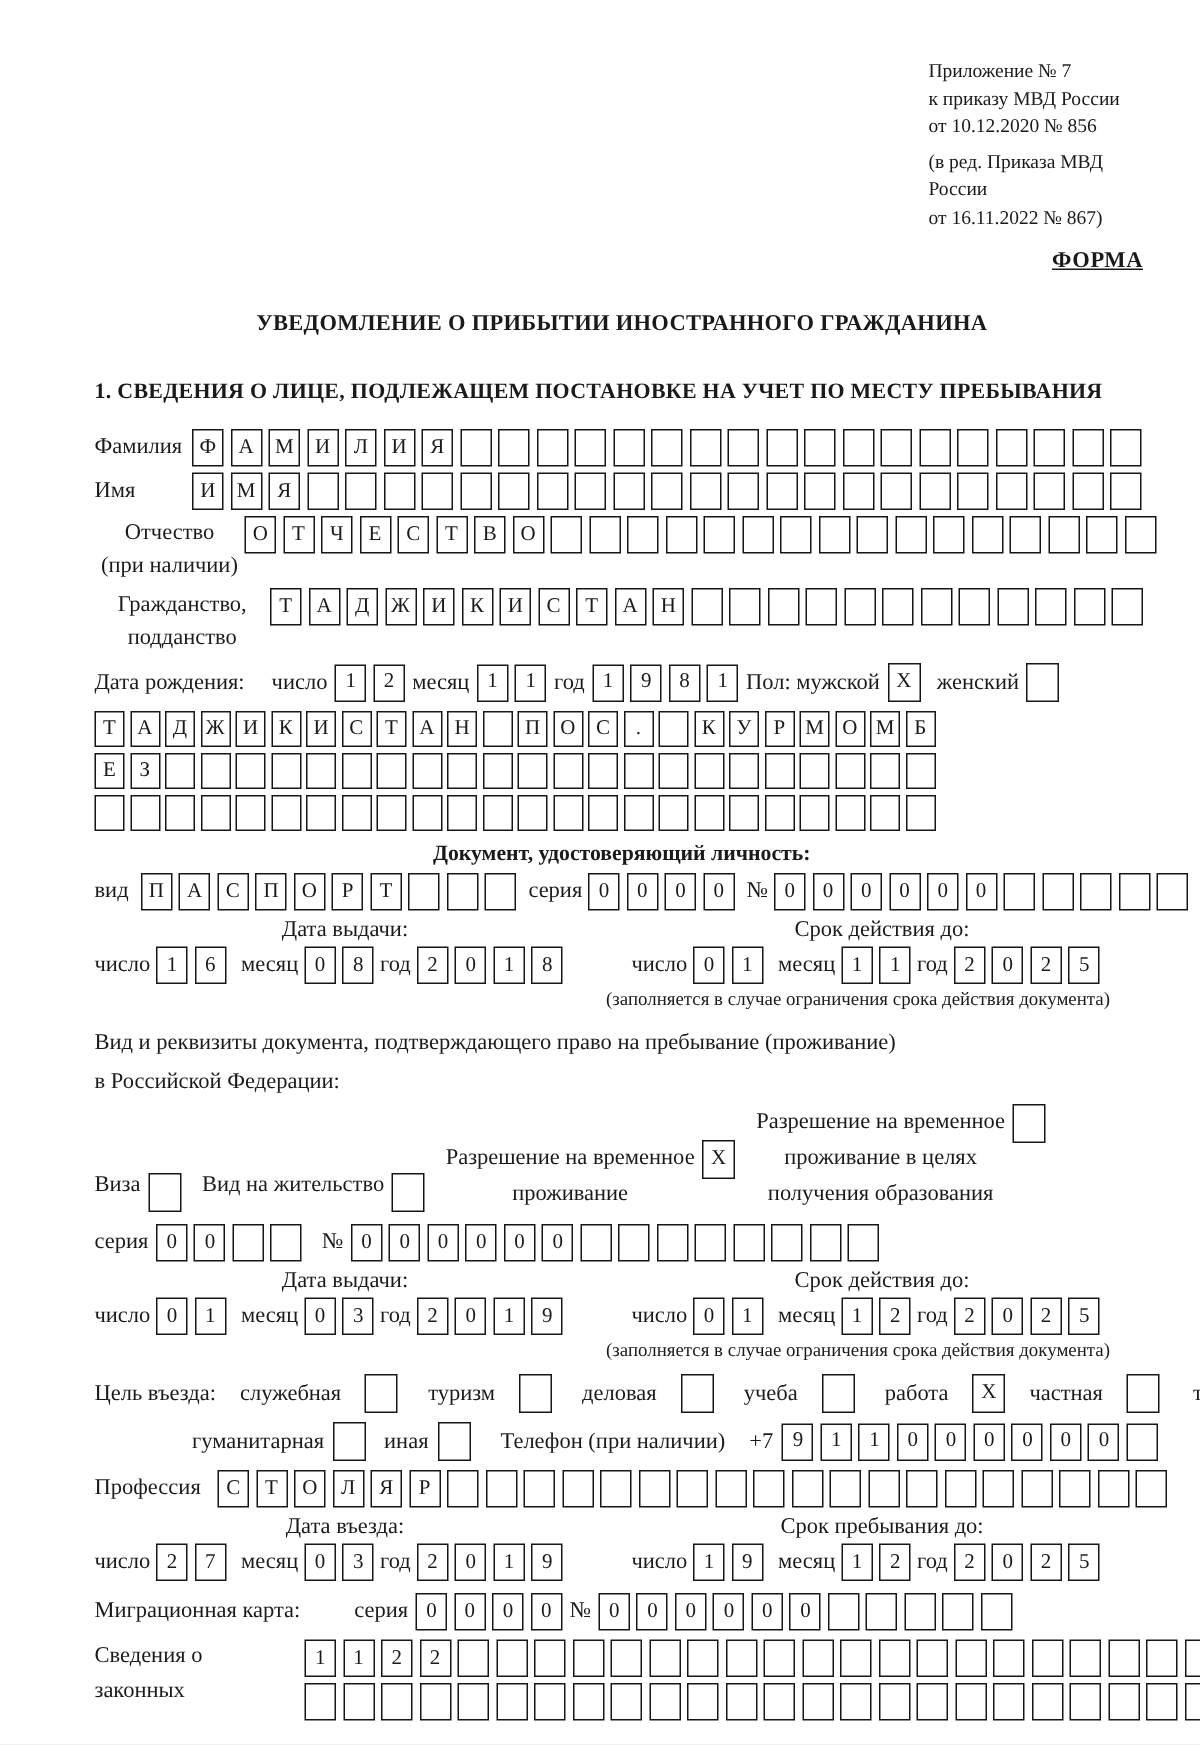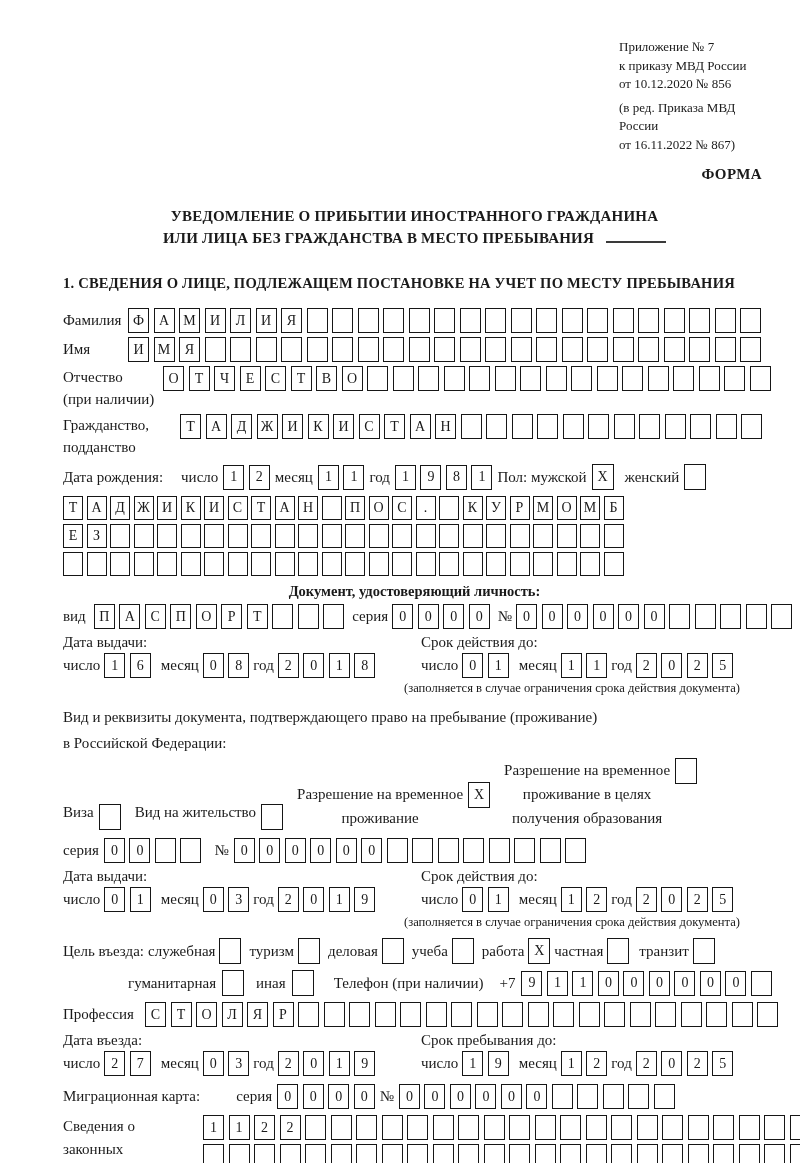--- a/index.html
+++ b/index.html
@@ -4,45 +4,45 @@
 <style>
   html,body{margin:0;padding:0;background:#e8e8e8;}
   .page{
     width:800px;height:1163px;background:#ffffff;color:#1a1a1a;
     font-family:"Liberation Serif","DejaVu Serif",serif;
     position:relative;box-sizing:border-box;
     padding:38px 34px 0 63px;overflow:hidden;
   }
   .annex{margin-left:556px;font-size:13px;line-height:18.5px;}
   .annex .ed{margin-top:5px;}
-  .forma{text-align:right;font-weight:bold;font-size:15px;margin-top:12px;padding-right:4px;letter-spacing:.4px;}
+  .forma{text-align:right;font-weight:bold;font-size:15px;margin-top:12px;padding-right:4px;letter-spacing:.4px;text-decoration:underline;}
   .title{text-align:center;font-weight:bold;font-size:15px;line-height:22px;margin-top:22px;letter-spacing:.2px;}
   .uline{display:inline-block;width:60px;border-bottom:2px solid #3a3a3a;margin-left:12px;vertical-align:baseline;}
   .sec-heading{font-weight:bold;font-size:14.6px;margin-top:26px;letter-spacing:.2px;white-space:nowrap;}
   .body{font-size:15px;margin-top:16px;}
   .frow{display:flex;align-items:center;margin-top:4px;white-space:nowrap;}
-  .frow.top{align-items:flex-start;}
+  .frow.top{align-items:flex-start;text-align:center;}
   .lab{flex:none;}
   .w65{width:65px;} .w100{width:100px;} .w117{width:117px;} .w140{width:140px;}
   .two{line-height:22px;}
   .cells{display:inline-flex;gap:4.5px;flex:none;}
   .cell{
     box-sizing:border-box;width:21px;height:25px;border:1.6px solid #161616;
     display:flex;align-items:center;justify-content:center;
     font-size:14px;background:#fff;flex:none;
   }
   .cells.sm{gap:3.5px;} .cells.sm .cell{width:20px;height:24px;}
   .cells.cb .cell{width:22px;height:26px;}
   .gap{display:flex;gap:5px;white-space:nowrap;}
   .dlab{flex:none;}
   .stack div{line-height:23px;}
   .stackcells{display:flex;flex-direction:column;gap:4px;}
   .center-b{text-align:center;font-weight:bold;font-size:14.5px;margin-top:7px;}
   .dhead{display:flex;margin-top:5px;}
-  .dh{width:334px;text-align:left;flex:none;}
+  .dh{width:334px;text-align:center;flex:none;}
   .dh + .dh{margin-left:24px;}
   .drow{display:flex;align-items:center;margin-top:2px;}
   .dgroup{display:flex;align-items:center;gap:4px;width:334px;flex:none;white-space:nowrap;}
   .dgroup + .dgroup{margin-left:24px;}
   .note{text-align:right;font-size:12.6px;margin-top:3px;padding-right:26px;}
   .para{margin-top:8px;line-height:26px;}
   .visarow{display:flex;align-items:flex-end;margin-top:2px;gap:14px;white-space:nowrap;}
   .vpair{display:flex;align-items:flex-start;gap:5px;}
   .vmulti{text-align:center;line-height:24px;}
   .reps{display:flex;align-items:flex-start;margin-top:6px;}
@@ -61,23 +61,20 @@
     <div class="ed">
       <div>(в ред. Приказа МВД России</div>
       <div>от 16.11.2022 № 867)</div>
     </div>
   </div>
 
   <div class="forma">ФОРМА</div>
 
   <div class="title">
     <div>УВЕДОМЛЕНИЕ О ПРИБЫТИИ ИНОСТРАННОГО ГРАЖДАНИНА</div>
-    <div>
-      <span>ИЛИ ЛИЦА БЕЗ ГРАЖДАНСТВА В МЕСТО ПРЕБЫВАНИЯ</span><span class="uline"></span>
-    </div>
   </div>
 
   <div class="sec-heading">1. СВЕДЕНИЯ О ЛИЦЕ, ПОДЛЕЖАЩЕМ ПОСТАНОВКЕ НА УЧЕТ ПО МЕСТУ ПРЕБЫВАНИЯ</div>
 
   <div class="body">
 
     <div class="frow">
       <span class="lab w65">Фамилия</span>
       <span class="cells">
           <span class="cell">Ф</span>
@@ -511,21 +508,21 @@
         <span class="cells">
             <span class="cell">2</span>
             <span class="cell">0</span>
             <span class="cell">2</span>
             <span class="cell">5</span>
           </span>
       </div>
     </div>
     <div class="note">(заполняется в случае ограничения срока действия документа)</div>
 
-    <div class="frow gap mt8" style="gap:4px">
+    <div class="frow gap mt8" style="gap:16px">
       <span>Цель въезда:</span>
       <span>служебная</span>
       <span class="cells cb">
           <span class="cell"></span>
         </span>
       <span style="margin-left:4px">туризм</span>
       <span class="cells cb">
           <span class="cell"></span>
         </span>
       <span style="margin-left:4px">деловая</span>

